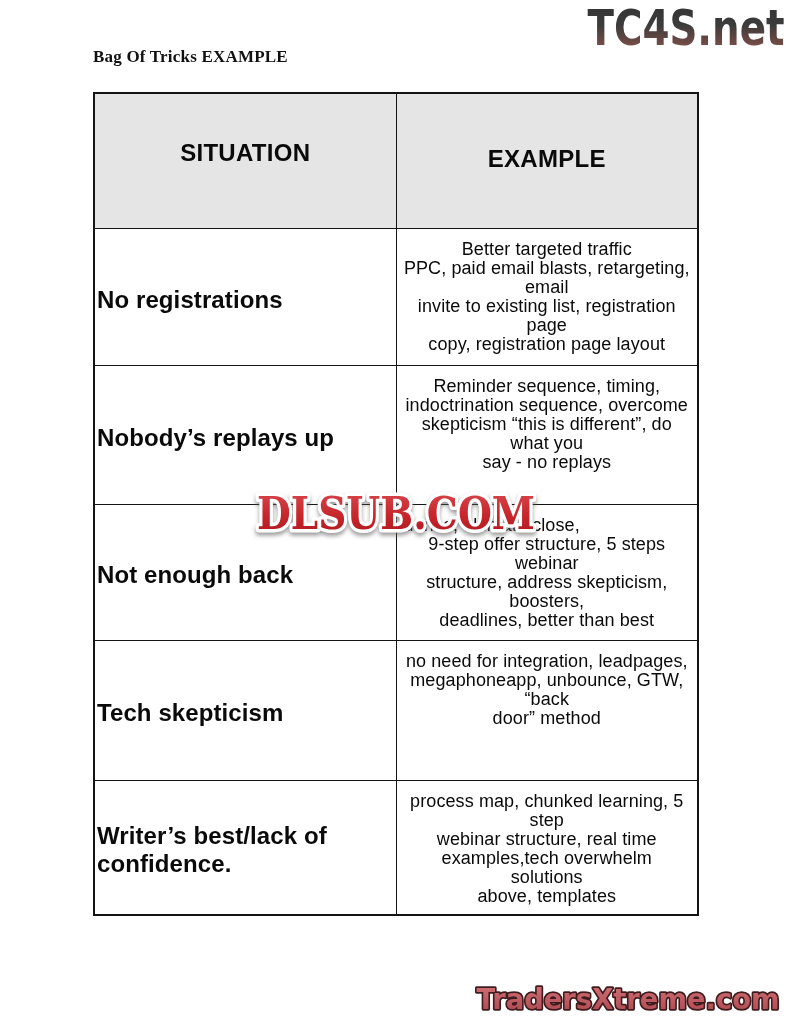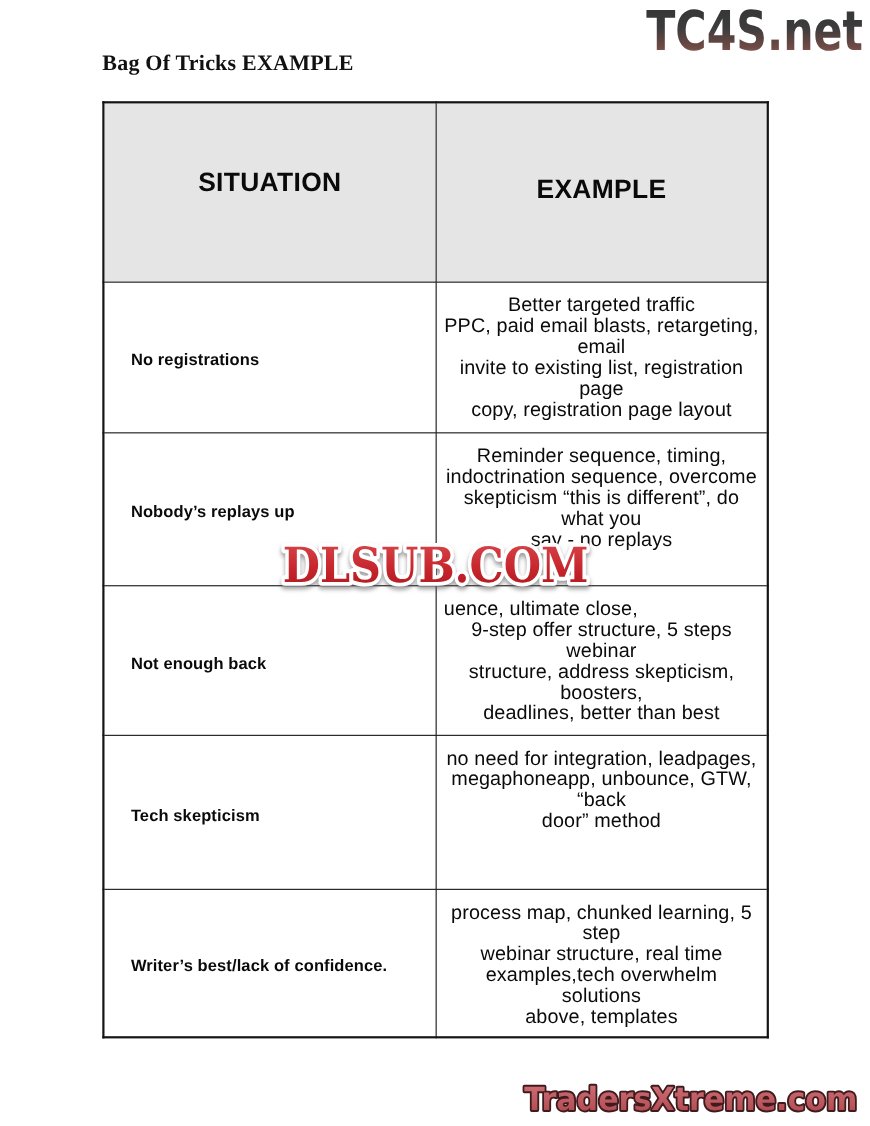--- a/index.html
+++ b/index.html
@@ -1,35 +1,35 @@
 <!DOCTYPE html>
 <html><head>
 <meta charset="utf-8">
 <style>
   html,body{margin:0;padding:0;background:#fff;}
   #page{position:relative;width:791px;height:1024px;background:#ffffff;overflow:hidden;
         font-family:"Liberation Sans",sans-serif;color:#0a0a0a;}
 
   
   #doc-title{position:absolute;left:93px;top:47px;font-family:"Liberation Serif",serif;
-             font-weight:bold;font-size:20px;color:#111;letter-spacing:.2px;}
+             font-weight:bold;font-size:17px;color:#111;letter-spacing:.2px;}
 
   
   #top-logo{position:absolute;left:582px;top:0;width:209px;height:50px;}
 
   
   #tricks-table{position:absolute;left:93px;top:92px;border-collapse:collapse;
                 table-layout:fixed;width:604px;border:2px solid #141414;}
   #tricks-table th,#tricks-table td{border:1.5px solid #141414;overflow:hidden;}
   #tricks-table th{background:#e5e5e5;font-size:24px;font-weight:bold;text-align:center;
                    vertical-align:middle;letter-spacing:.3px;}
   th .hd{position:relative;display:inline-block;}
   th .hd.sit{top:-8px;}
   th .hd.sol{top:-2px;}
-  td.situation{font-weight:bold;font-size:15px;padding:0 6px 0 24px;vertical-align:middle;
+  td.situation{font-weight:bold;font-size:24px;padding:0 6px 0 2px;vertical-align:middle;
                text-align:left;letter-spacing:.1px;}
   td.situation .sit-label{position:relative;top:3px;display:block;}
   td.solution{vertical-align:top;padding:11px 7px 0 7px;font-size:18px;line-height:19px;
               text-align:center;letter-spacing:.1px;}
   .sol{white-space:pre-line;}
   .sol.frag{text-align:left;padding-right:4px;}
 
   
   #watermark{position:absolute;left:248px;top:485px;width:296px;height:56px;z-index:10;
              filter:drop-shadow(0px 3px 2px rgba(90,90,90,0.6));}
@@ -56,21 +56,21 @@
     </defs>
     <text x="104" y="45" text-anchor="middle" textLength="197" lengthAdjust="spacingAndGlyphs" font-family="DejaVu Sans, sans-serif" font-weight="bold" font-size="50" fill="url(#g-top)">TC4S.net</text>
   </svg>
 
   <table id="tricks-table">
     <colgroup>
         <col style="width:302px">
         <col style="width:302px">
       </colgroup>
     <tbody>
-        <tr style="height:163px;">
+        <tr style="height:135px;">
       <th>
         <span class="hd sit">SITUATION</span>
       </th>
       <th>
         <span class="hd sol">EXAMPLE</span>
       </th>
     </tr>
     <tr style="height:137px;">
       <td class="situation">
         <span class="sit-label">No registrations</span>

